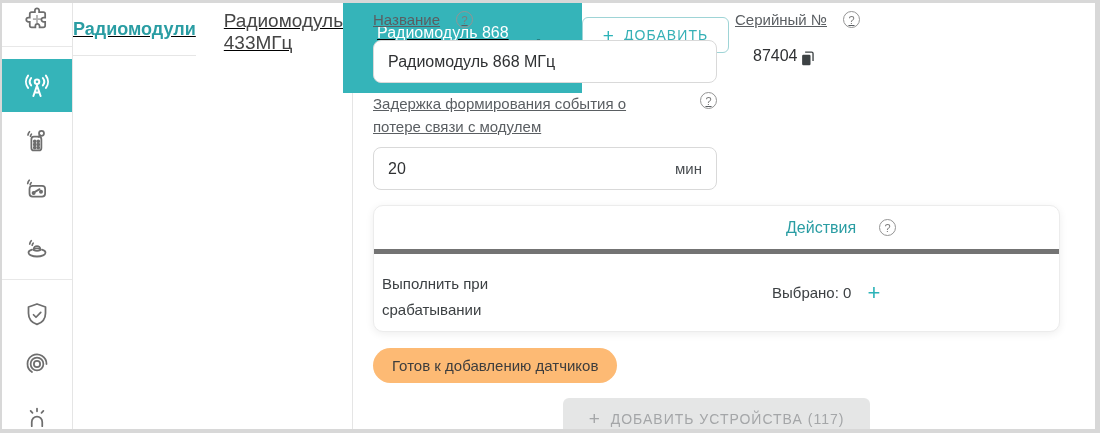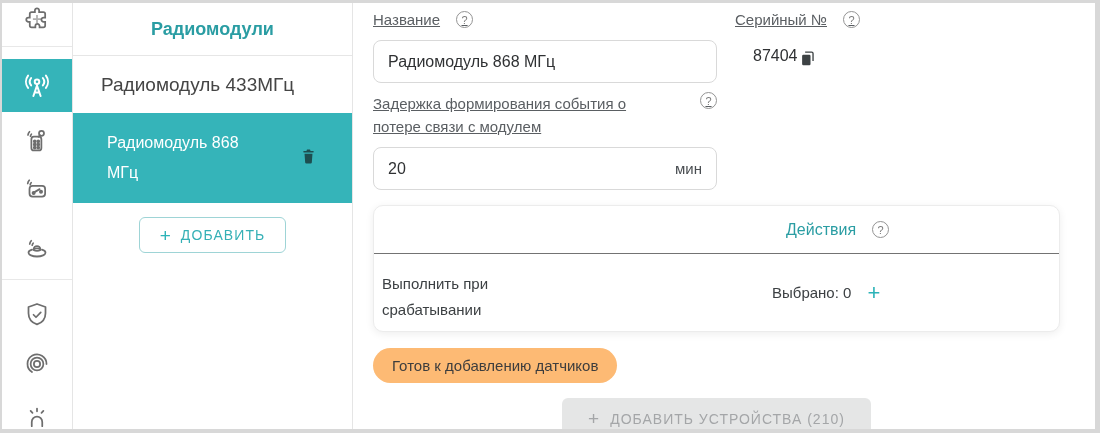--- a/index.html
+++ b/index.html
@@ -9,21 +9,21 @@
 
   
   .rail { width:71px; flex:0 0 71px; border-right:1px solid #e5e5e5; display:flex; flex-direction:column; align-items:center; }
   .rail-top { width:100%; height:44px; display:flex; justify-content:center; align-items:flex-start; padding-top:2px; border-bottom:1px solid #e8e8e8; }
   .rail-ic { width:100%; height:32px; display:flex; justify-content:center; align-items:center; cursor:pointer; }
   .rail-sel { width:100%; height:53px; margin-top:12px; background:#35b4b9; display:flex; justify-content:center; align-items:center; }
   .rail-div { width:100%; height:0; border-bottom:1px solid #e8e8e8; margin-top:17px; }
   .rail svg { display:block; }
 
   
-  .panel { width:280px; flex:0 0 280px; border-right:1px solid #e5e5e5; display:flex; flex-direction:column; }
+  .panel { width:280px; flex:0 0 280px; border-right:1px solid #e5e5e5; display:flex; flex-direction:row;text-decoration:underline; }
   .panel-header { height:53px; display:flex; align-items:center; justify-content:center;
                   font-size:18px; font-weight:bold; color:#2a9da3; border-bottom:1px solid #e6e6e6; }
   .p-item { height:57px; display:flex; align-items:center; padding-left:28px; font-size:19px; color:#454545; cursor:pointer; }
   .p-item-sel { height:90px; background:#35b4b9; color:#fff; display:flex; align-items:center;
                 justify-content:space-between; padding:0 34px; cursor:pointer; }
   .p-item-sel .lbl { width:152px; line-height:30px; font-size:16px; }
   .add-btn { margin:14px auto 0; min-width:147px; height:36px; border:1px solid #9ed4d6; border-radius:6px;
              background:#fff; color:#35b0b6; font-size:14px; letter-spacing:1.1px; display:flex;
              align-items:center; justify-content:center; gap:9px; cursor:pointer; font-family:inherit; }
   .plus { font-size:19px; font-weight:normal; line-height:1; color:#2cb3b8; }
@@ -42,22 +42,22 @@
   .unit { font-size:15px; color:#4a4e52; }
   .serial-row { display:flex; align-items:center; justify-content:flex-start; padding-left:18px; margin-top:13px; }
   .serial-val { font-size:16px; color:#2f3133; }
   .copy-btn { margin-right:18px; cursor:pointer; background:none; border:none; padding:0; transform:translateY(4px); }
   .row2 { margin-top:9px; }
   .row2 .f-label { justify-content:space-between; width:344px; }
   .row2 .f-label .txt { max-width:260px; line-height:23px; }
 
   .card { margin-top:15px; width:687px; background:#fff; border:1px solid #ececec; border-radius:10px;
           box-shadow:0 2px 8px rgba(0,0,0,.07); }
-  .card-head { height:48px; display:flex; align-items:center; padding-left:412px; gap:16px;
-               font-size:16px; color:#2a9da3; border-bottom:1px solid #737373; }
+  .card-head { height:48px; display:flex; align-items:center; padding-left:412px; gap:23px;
+               font-size:16px; color:#2a9da3; border-bottom:5px solid #737373; }
   .card-row { display:flex; align-items:center; padding:8px 16px 8px 8px; min-height:59px; }
   .card-row .left { flex:0 0 390px; font-size:15px; color:#3c4043; }
   .card-row .left span { display:inline-block; max-width:150px; line-height:26px;margin-top:9px; }
   .card-row .right { display:flex; align-items:center; gap:16px; font-size:15px; color:#3c4043; }
   .card-row .plus-big { font-size:22px; color:#2cb3b8; cursor:pointer; line-height:1; }
 
   .badges { margin-top:16px; display:flex; align-items:center; gap:18px; }
   .badge-teal { height:31px; border-radius:16px; background:#35b4b9; color:#fff; font-size:14px;
                 display:flex; align-items:center; padding:0 17px; }
   .badge-orange { height:35px; border-radius:18px; background:#fdba74; color:#3d3d3d; font-size:15px;
@@ -246,18 +246,18 @@
       </div>
     </section>
 
     <div class="badges">
       <span class="badge-orange">Готов к добавлению датчиков</span>
     </div>
 
     <div class="btn-row">
       <button class="big-btn" disabled="">
         <span class="plus">+</span>
-        <span>ДОБАВИТЬ УСТРОЙСТВА (210)</span>
+        <span>ДОБАВИТЬ УСТРОЙСТВА (117)</span>
       </button>
     </div>
 
   </main>
 </div>
 
 </body></html>

